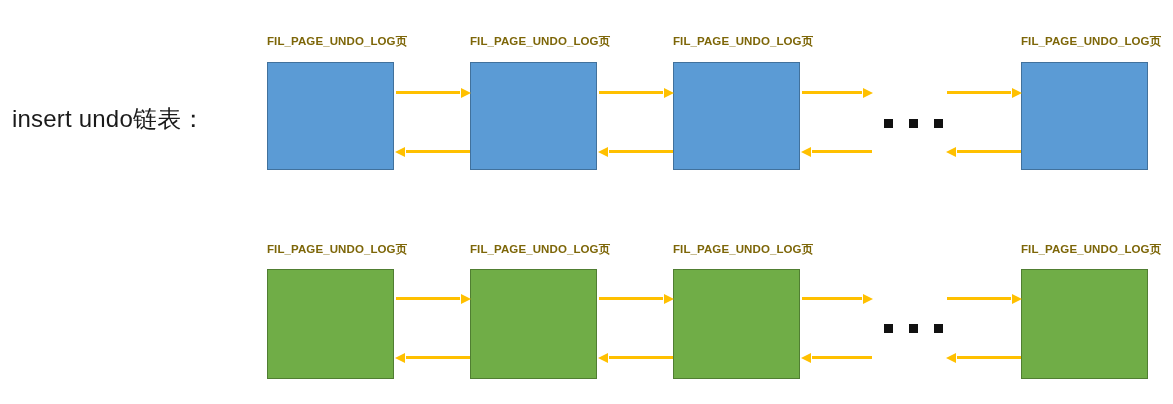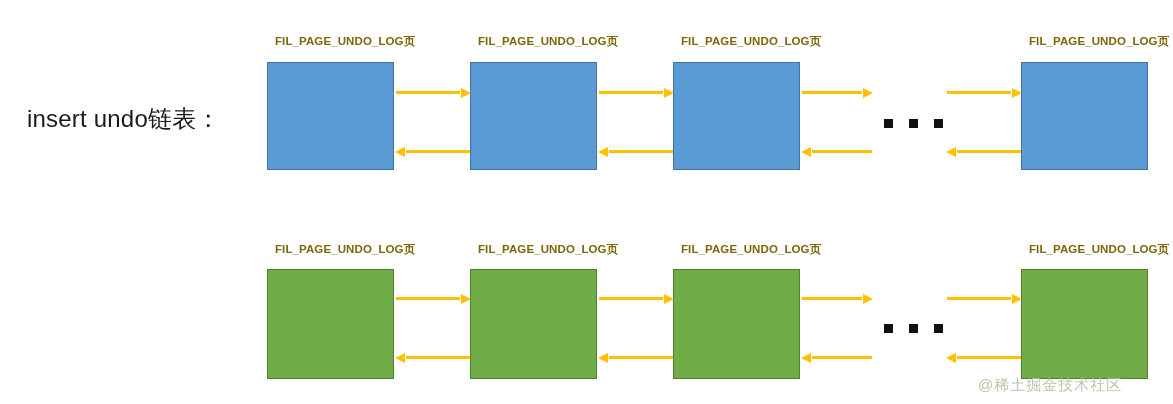--- a/index.html
+++ b/index.html
@@ -21,32 +21,31 @@
     height: 404px;
   }
   .row-label {
     position: absolute;
     font-size: 24px;
     color: #1a1a1a;
     white-space: nowrap;
     letter-spacing: 0.2px;
     font-weight: 400;
   }
-  #row-label-insert { left: 27px; top: 103px; }
+  #row-label-insert { left: 12px; top: 103px; }
   #row-label-update { left: 14px; top: 308px; }
 
   .node-label {
     position: absolute;
     font-size: 11.5px;
     font-weight: bold;
     color: #7d6608;
     white-space: nowrap;
     text-align: center;
     letter-spacing: 0.1px;
-    margin-left: 8px;
   }
 
   .node-box {
     position: absolute;
     box-sizing: border-box;
   }
   .node-box.blue {
     background: #5b9bd5;
     border: 1px solid #41719c;
   }
@@ -202,15 +201,14 @@
     <div class="shaft" style="left:10px; width:64px;"></div>
       <div class="head"></div>
   </div>
 
   <div class="dots" style="left:884px; top:324px;">
     <span class="dot"></span>
     <span class="dot"></span>
     <span class="dot"></span>
   </div>
 
-  <div class="watermark" style="left:978px; top:376px;">@稀土掘金技术社区</div>
 
 </div>
 
 </body></html>

